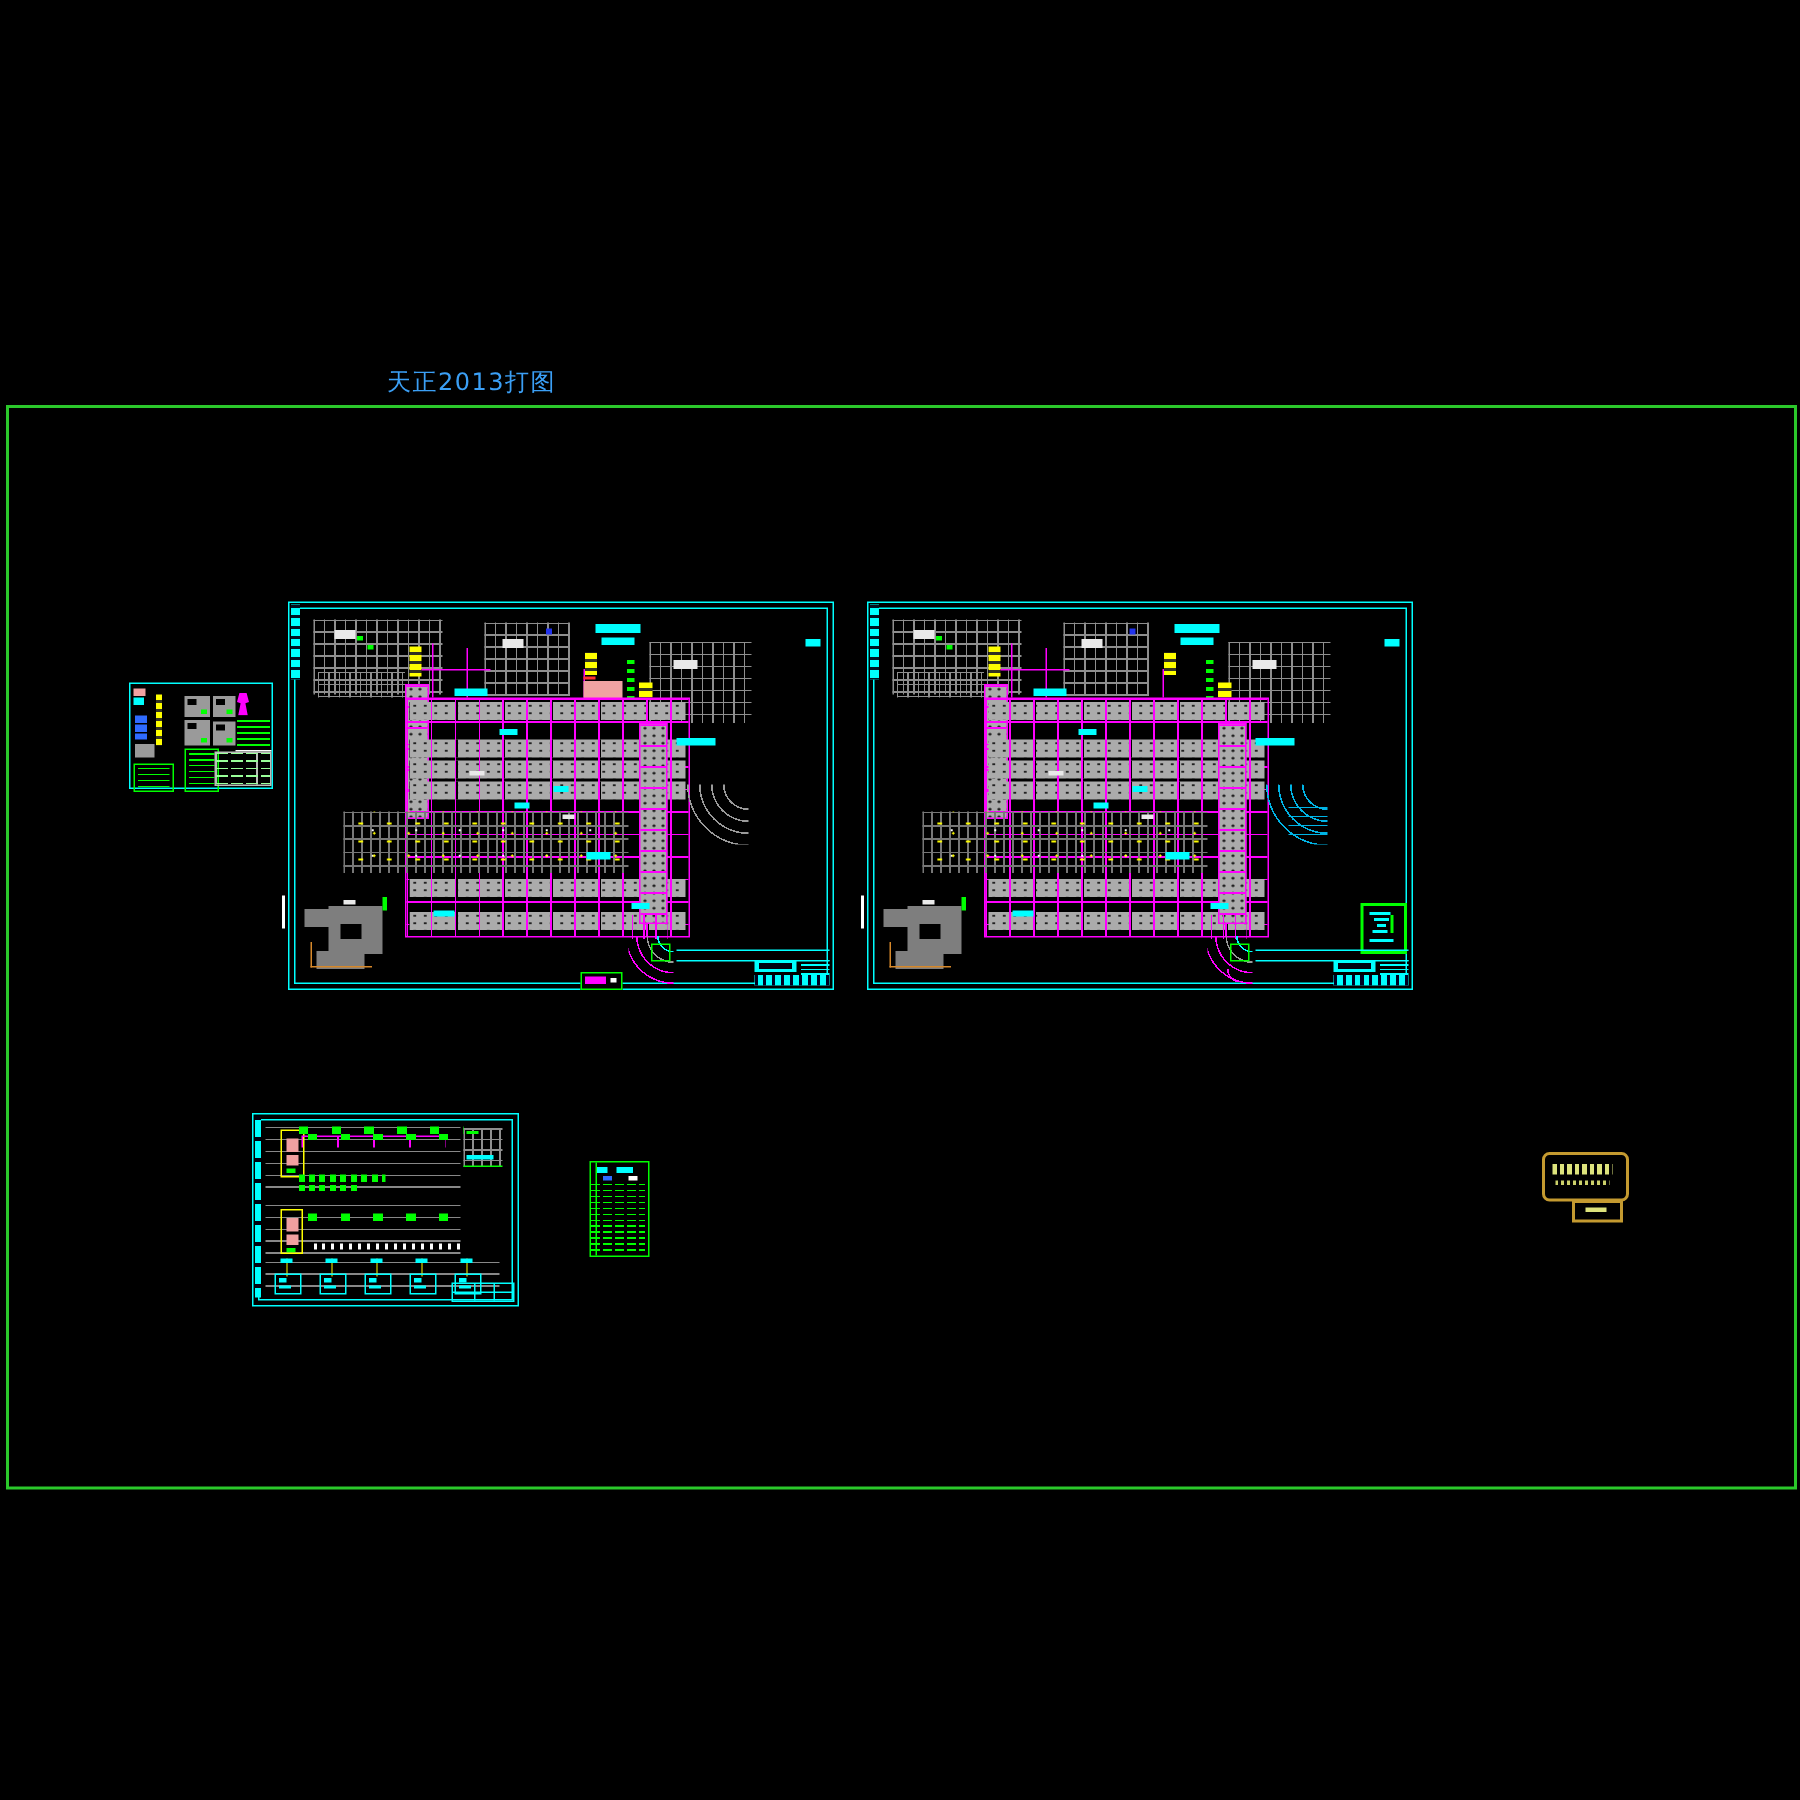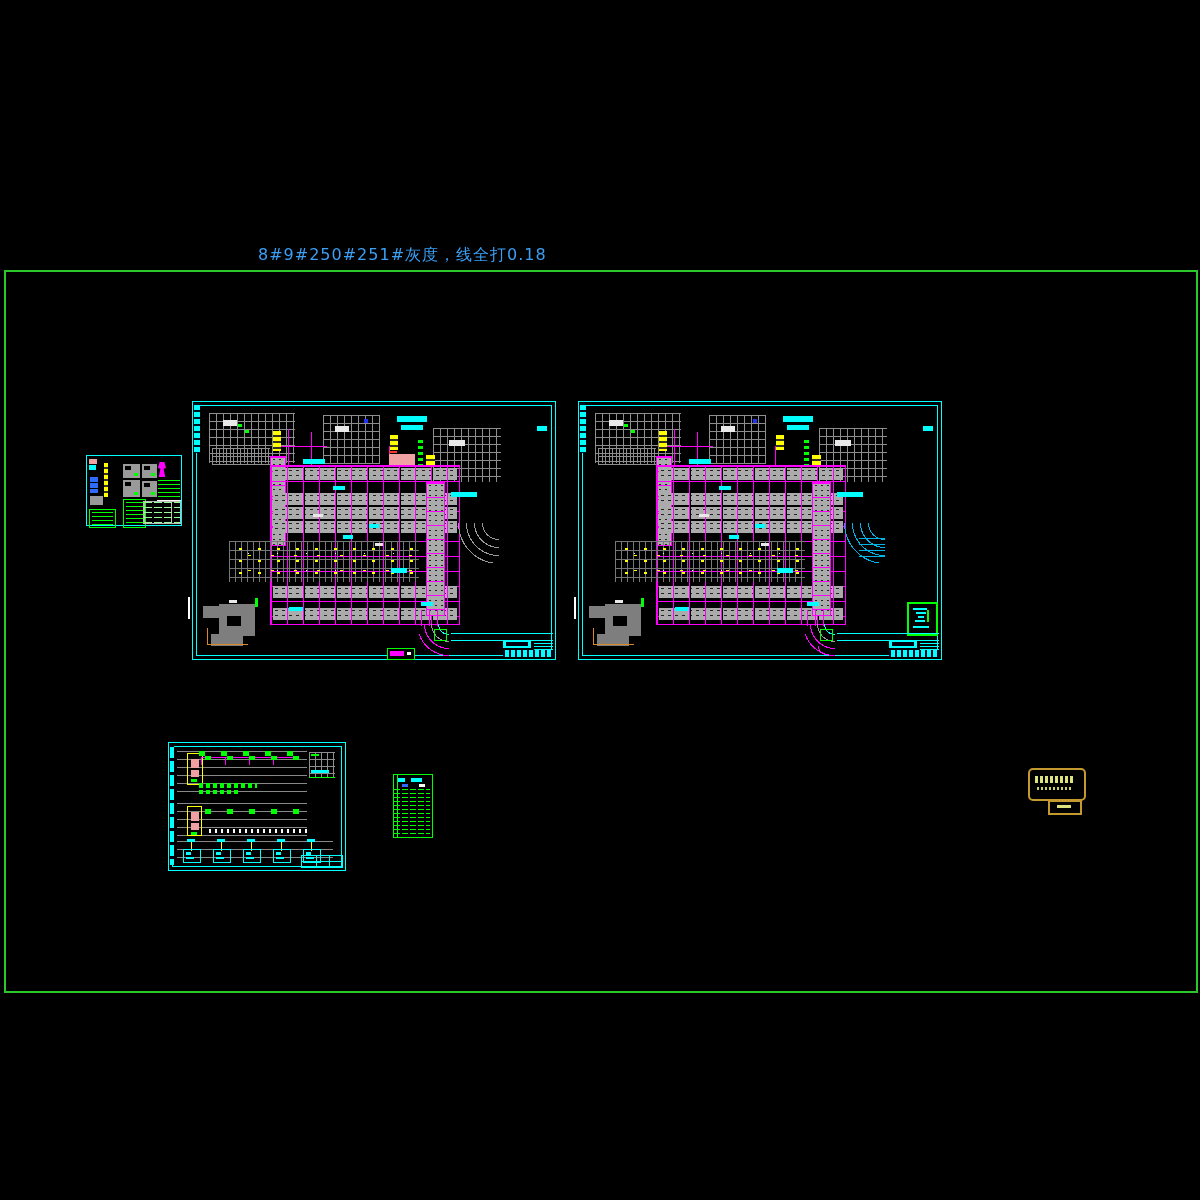--- a/index.html
+++ b/index.html
@@ -146,21 +146,21 @@
                          repeating-linear-gradient(to right,#cbd06a 0 2px,transparent 2px 4px);
         background-size:40px 7px,36px 3px;background-position:5px 6px,7px 17px}
   .stamp2{position:absolute;left:1048px;top:800px;width:30px;height:11px;border:2px solid #c49a30;
         background-repeat:no-repeat;background-image:linear-gradient(#dde37c,#dde37c);
         background-size:14px 3px;background-position:7px 3px}
 </style>
 </head>
 <body>
 
 <div class="note">
-  <span style="display:block">8#9#250#251#灰度，线全打0.18</span>
+  <span style="display:block">天正2013打图</span>
 </div>
 
 <i class="gframe"></i>
 
 <i class="tick" style="left:188px;top:597px;width:2px;height:22px"></i>
 <i class="tick" style="left:574px;top:597px;width:2px;height:22px"></i>
 
 <div class="sheetA">
   <i class="salmon" style="left:2px;top:3px;width:8px;height:5px"></i>
   <i class="cbar" style="left:2px;top:9px;width:7px;height:5px"></i>

